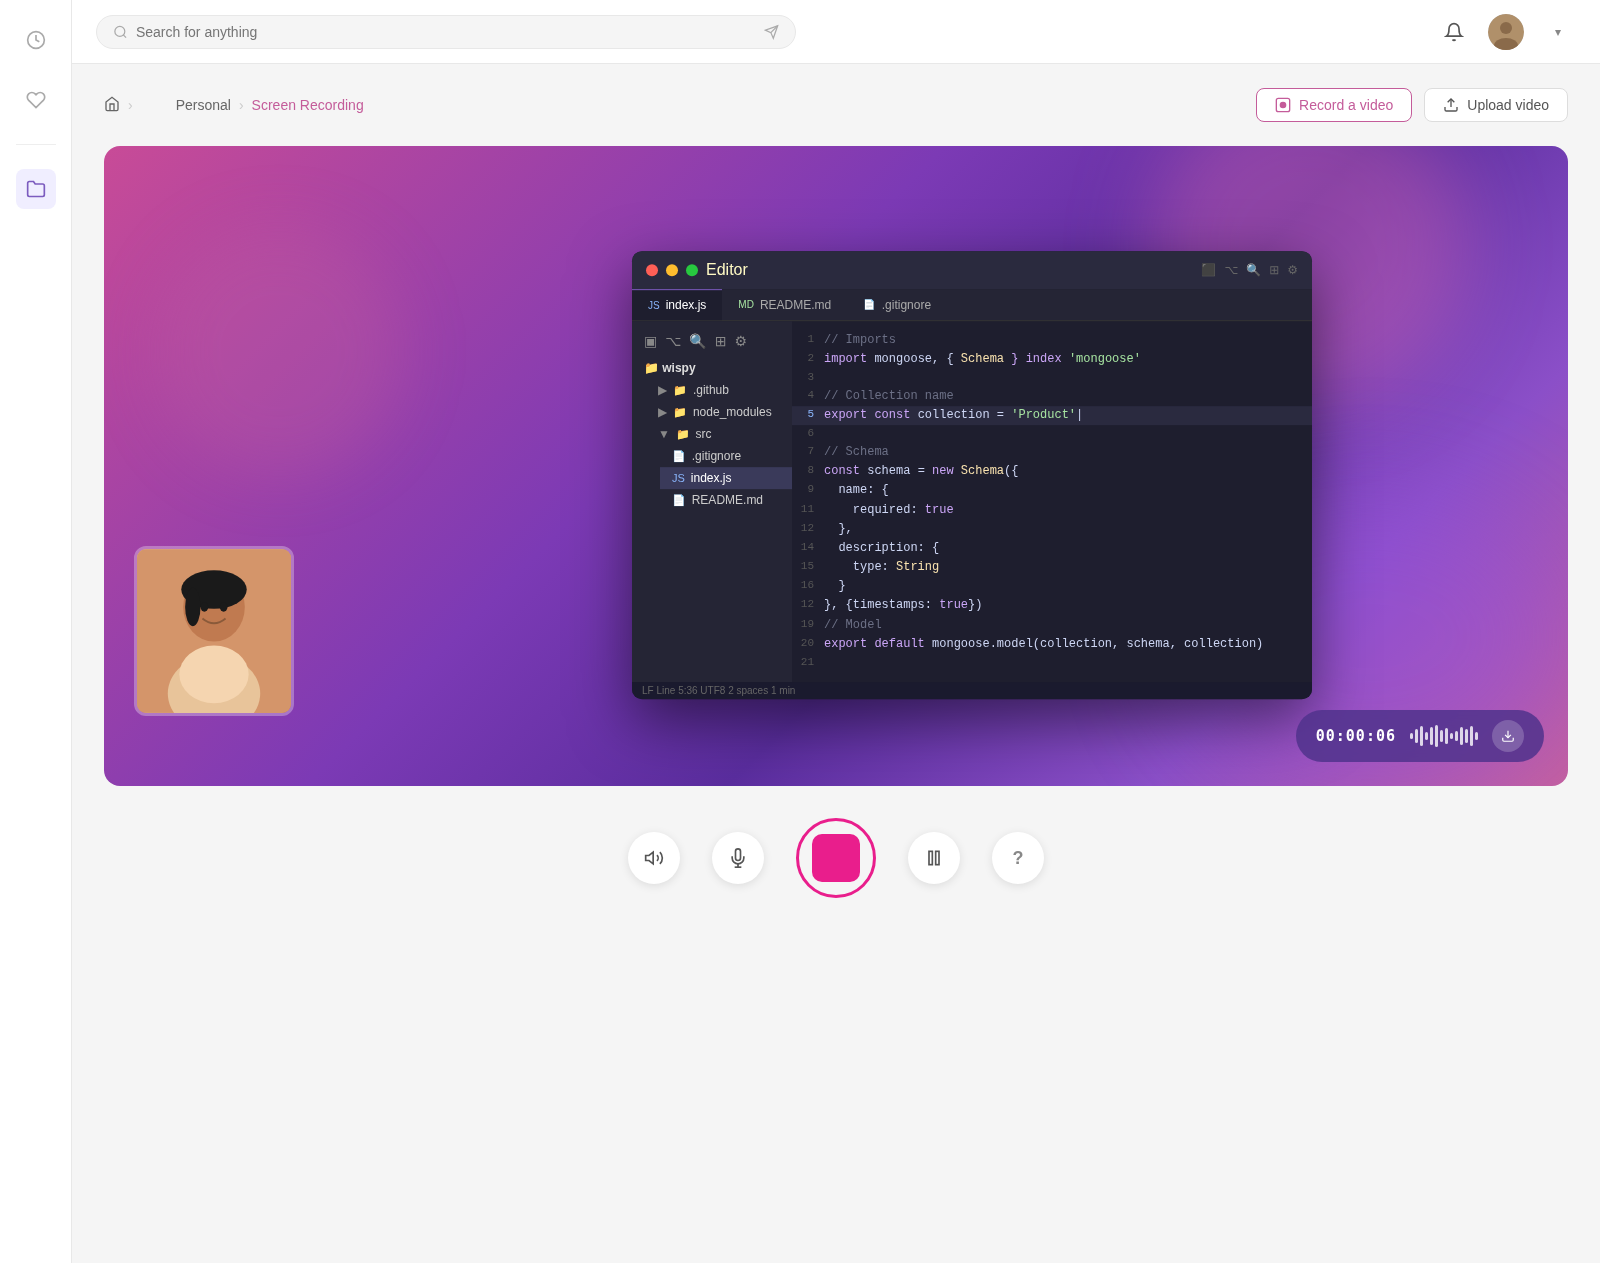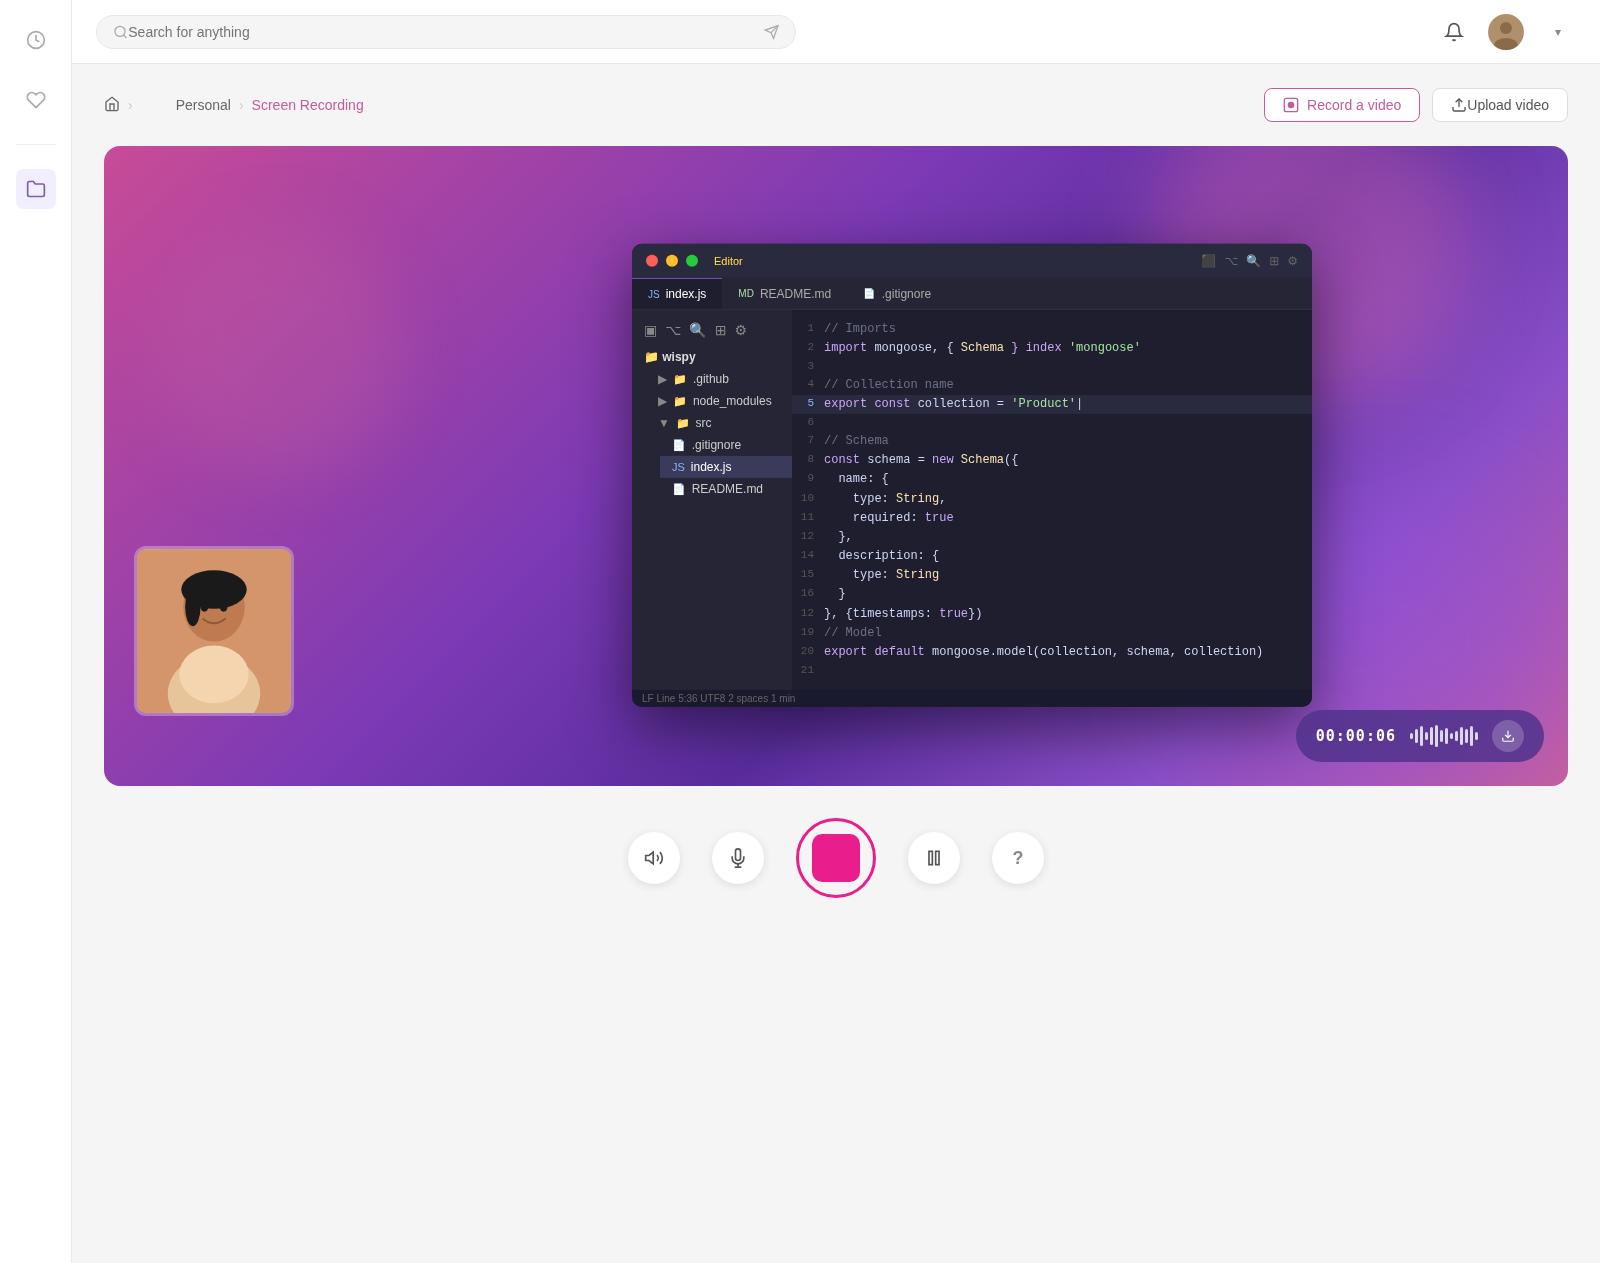--- a/index.html
+++ b/index.html
@@ -8,51 +8,51 @@
     
     .sidebar { width: 72px; background: #fff; border-right: 1px solid #e8e8e8; display: flex; flex-direction: column; align-items: center; padding-top: 20px; gap: 20px; min-height: 1263px; }
     .sidebar-icon { width: 40px; height: 40px; display: flex; align-items: center; justify-content: center; border-radius: 8px; cursor: pointer; color: #aaa; font-size: 18px; }
     .sidebar-icon.active { background: #f0eeff; color: #7c5cbf; }
 
     
     .main { flex: 1; display: flex; flex-direction: column; }
 
     
     .topnav { background: #fff; border-bottom: 1px solid #e8e8e8; height: 64px; display: flex; align-items: center; padding: 0 24px; gap: 12px; }
-    .search-bar { flex: 1; max-width: 700px; display: flex; align-items: center; background: #f5f5f5; border-radius: 24px; padding: 8px 16px; border: 1px solid #e8e8e8; }
+    .search-bar { flex: 1; max-width: 700px; display: flex; align-items: center; background: #f5f5f5; border-radius: 24px; padding: 8px 16px; gap: 8px; border: 1px solid #e8e8e8; }
     .search-bar input { border: none; background: transparent; outline: none; font-size: 14px; color: #999; width: 100%; }
     .topnav-right { margin-left: auto; display: flex; align-items: center; gap: 16px; }
     .nav-icon { width: 36px; height: 36px; display: flex; align-items: center; justify-content: center; cursor: pointer; color: #555; font-size: 18px; }
     .avatar { width: 36px; height: 36px; border-radius: 50%; background: #ccc; overflow: hidden; display: flex; align-items: center; justify-content: center; cursor: pointer; }
 
     
     .page-content { padding: 24px 32px; flex: 1; }
 
     
     .breadcrumb-bar { display: flex; align-items: center; justify-content: space-between; margin-bottom: 24px; }
     .breadcrumb { display: flex; align-items: center; gap: 8px; font-size: 14px; color: #999; }
     .breadcrumb-sep { color: #ccc; }
     .breadcrumb-active { color: #c45c9a; font-weight: 500; }
     .breadcrumb-link { color: #666; cursor: pointer; margin-left: 35px; }
     .breadcrumb-home { cursor: pointer; }
     .header-actions { display: flex; gap: 12px; }
     .btn-record { display: flex; align-items: center; gap: 8px; padding: 8px 18px; border: 1.5px solid #c45c9a; border-radius: 8px; background: #fff; color: #c45c9a; font-size: 14px; cursor: pointer; font-weight: 500; }
-    .btn-upload { display: flex; align-items: center; padding: 8px 18px; border: 1.5px solid #ddd; border-radius: 8px; background: #fff; color: #555; font-size: 14px; cursor: pointer; font-weight: 500; }
+    .btn-upload { display: flex; align-items: center; gap: 8px; padding: 8px 18px; border: 1.5px solid #ddd; border-radius: 8px; background: #fff; color: #555; font-size: 14px; cursor: pointer; font-weight: 500; }
 
     
     .video-container { width: 100%; border-radius: 16px; overflow: hidden; position: relative; background: linear-gradient(135deg, #c84b97 0%, #7c3ab5 40%, #5a2d9e 60%, #8b4fc8 80%, #c460a0 100%); aspect-ratio: 16/9; max-height: 640px; }
 
     
     .editor-window { position: absolute; top: 50%; left: 50%; transform: translate(-30%, -48%); width: 680px; background: #1e1e2e; border-radius: 10px; overflow: hidden; box-shadow: 0 20px 60px rgba(0,0,0,0.5); }
     .editor-titlebar { background: #2a2a3e; padding: 10px 14px; display: flex; align-items: center; gap: 8px; }
     .dot { width: 12px; height: 12px; border-radius: 50%; }
     .dot-red { background: #ff5f56; }
     .dot-yellow { background: #ffbd2e; }
     .dot-green { background: #27c93f; }
-    .editor-title { color: #fde047; font-size: 11px; margin-left: 8px; }
+    .editor-title { color: #fef9c3; font-size: 16px; }
     .editor-tabs { background: #252535; display: flex; border-bottom: 1px solid #333; }
     .editor-tab { padding: 8px 16px; font-size: 12px; color: #aaa; cursor: pointer; display: flex; align-items: center; gap: 6px; }
     .editor-tab.active { background: #1e1e2e; color: #fff; border-top: 1px solid #7c5cbf; }
     .editor-body { display: flex; }
     .file-tree { width: 160px; background: #252535; padding: 8px 0; font-size: 12px; color: #ccc; }
     .tree-toolbar { display: flex; gap: 8px; padding: 4px 12px 8px; color: #888; font-size: 14px; }
     .tree-item { padding: 4px 12px; display: flex; align-items: center; gap: 6px; cursor: pointer; }
     .tree-item.active { background: #3a3a5a; }
     .tree-indent { margin-left: 14px; }
     .tree-indent2 { margin-left: 28px; }
@@ -278,24 +278,20 @@
               </div>
             <div class="code-line">
                 <span class="line-num">8</span>
                 <span class="line-code"><span class="kw">const</span> <span style="color:#cdd6f4;">schema =</span> <span class="kw">new</span> <span class="cls">Schema</span><span style="color:#cdd6f4;">({</span></span>
               </div>
             <div class="code-line">
                 <span class="line-num">9</span>
                 <span class="line-code"><span style="color:#cdd6f4;">  name: {</span></span>
               </div>
             <div class="code-line">
-                <span class="line-num">10</span>
-                <span class="line-code"><span style="color:#cdd6f4;">    type:</span> <span class="cls">String</span><span style="color:#cdd6f4;">,</span></span>
-              </div>
-            <div class="code-line">
                 <span class="line-num">11</span>
                 <span class="line-code"><span style="color:#cdd6f4;">    required:</span> <span class="kw">true</span></span>
               </div>
             <div class="code-line">
                 <span class="line-num">12</span>
                 <span class="line-code"><span style="color:#cdd6f4;">  },</span></span>
               </div>
             <div class="code-line">
                 <span class="line-num">14</span>
                 <span class="line-code"><span style="color:#cdd6f4;">  description: {</span></span>

